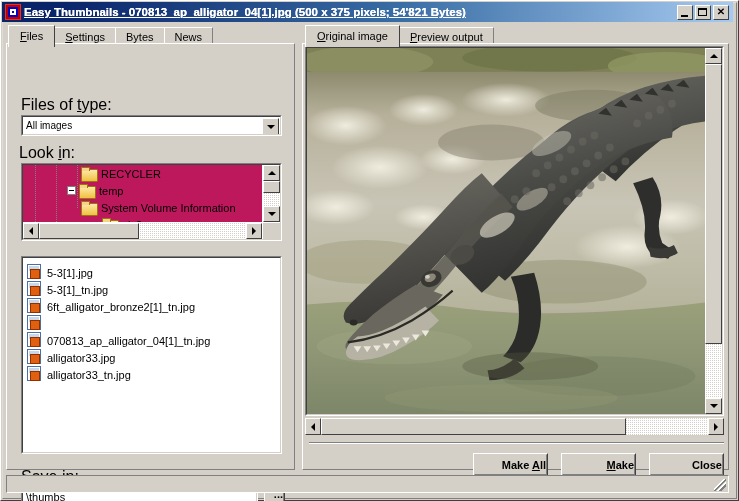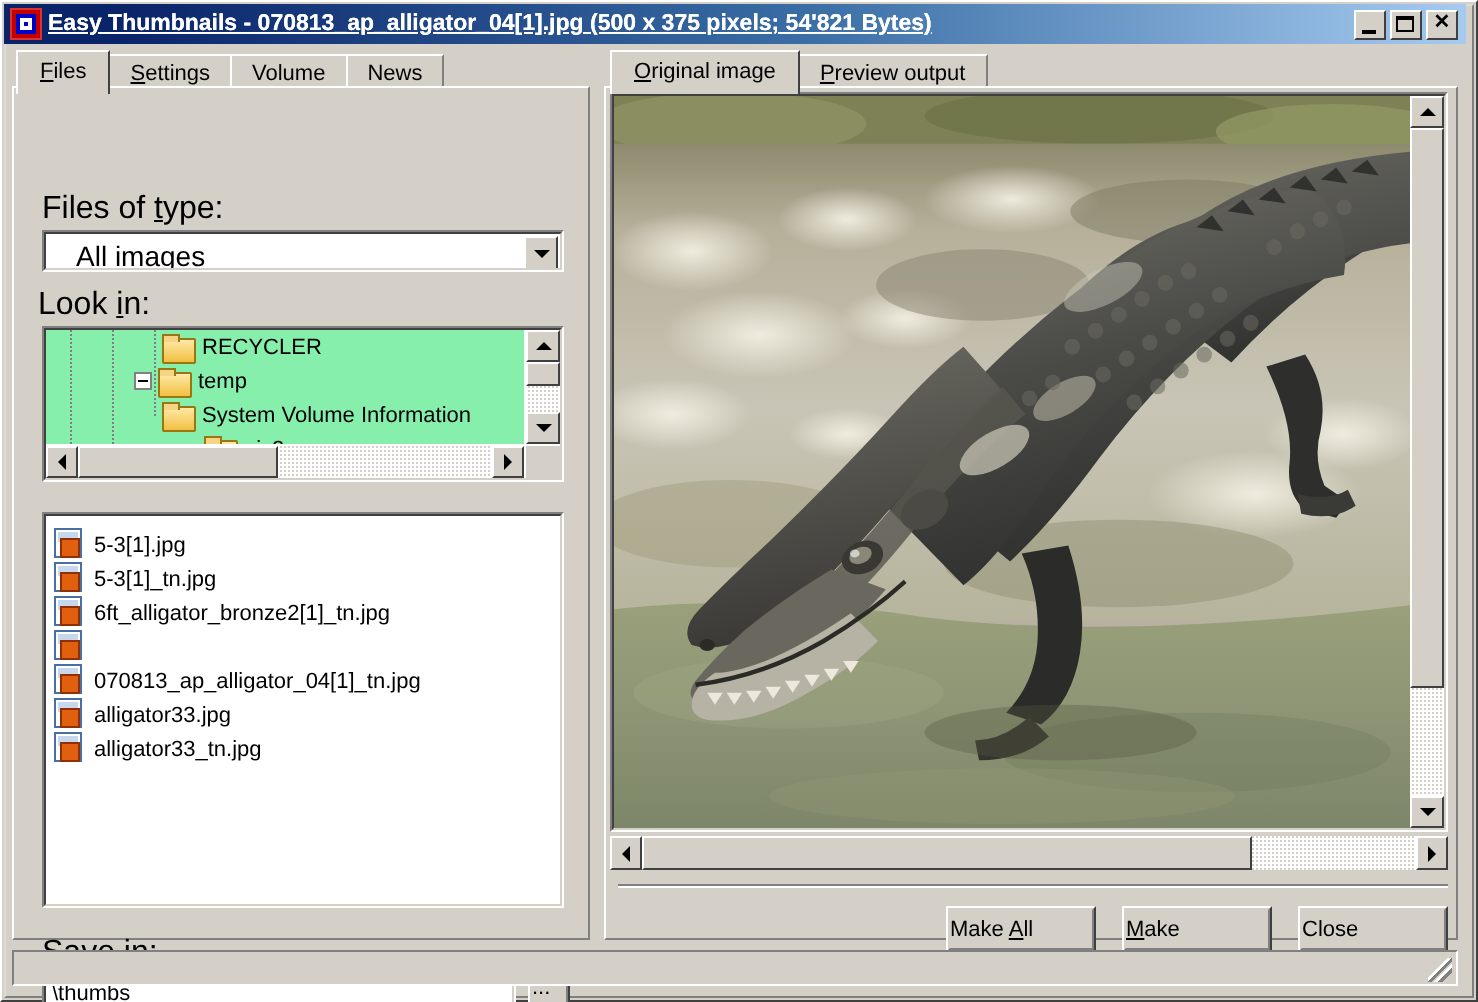--- a/index.html
+++ b/index.html
@@ -182,32 +182,32 @@
     border-right: 1px solid #404040;
     border-bottom: 1px solid #404040;
     background: #d4d0c8;
   }
   .raised-inner {
     border-top: 1px solid #d4d0c8;
     border-left: 1px solid #d4d0c8;
     border-right: 1px solid #808080;
     border-bottom: 1px solid #808080;
     width: 100%; height: 100%;
-    display: flex; align-items: center; justify-content: flex-start;
+    display: flex; align-items: center; justify-content: flex-end; font-weight: bold;
   }
 
   
   #combo-filetype {
     position: absolute;
     left: 14px; top: 71px;
     width: 261px; height: 21px;
   }
   #combo-filetype .combo-text {
-    position: absolute; left: 15px; top: 3px;
-    font-size: 14px; color: #000;
+    position: absolute; left: 3px; top: 3px;
+    font-size: 10px; color: #000;
   }
   .combo-arrow-btn {
     position: absolute; right: 1px; top: 1px;
     width: 17px; height: 17px;
     background: #d4d0c8;
     border-top: 1px solid #ffffff;
     border-left: 1px solid #ffffff;
     border-right: 1px solid #404040;
     border-bottom: 1px solid #404040;
     display: flex; align-items: center; justify-content: center;
@@ -240,21 +240,21 @@
   
   #treeview-wrap {
     position: absolute;
     left: 14px; top: 119px;
     width: 261px; height: 78px;
   }
   #tree-content {
     position: absolute;
     left: 0; top: 0; right: 18px; bottom: 17px;
     overflow: hidden;
-    background: #86efac;
+    background: #be185d;
   }
   .tree-row {
     height: 17px;
     display: flex; align-items: center;
     font-size: 11px; color: #000;
     white-space: nowrap;
     position: relative;
   }
   .tree-dotline {
     position: absolute;
@@ -514,21 +514,21 @@
     <div class="tabstrip" id="left-tabs">
       <div class="tab active">
           <u>F</u>
           <span>iles</span>
         </div>
       <div class="tab">
           <u>S</u>
           <span>ettings</span>
         </div>
       <div class="tab">
-          <span>Volume</span>
+          <span>Bytes</span>
         </div>
       <div class="tab">
           <span>News</span>
         </div>
     </div>
 
     <div class="tabstrip" id="right-tabs">
       <div class="tab active">
           <u>O</u>
           <span>riginal image</span>

